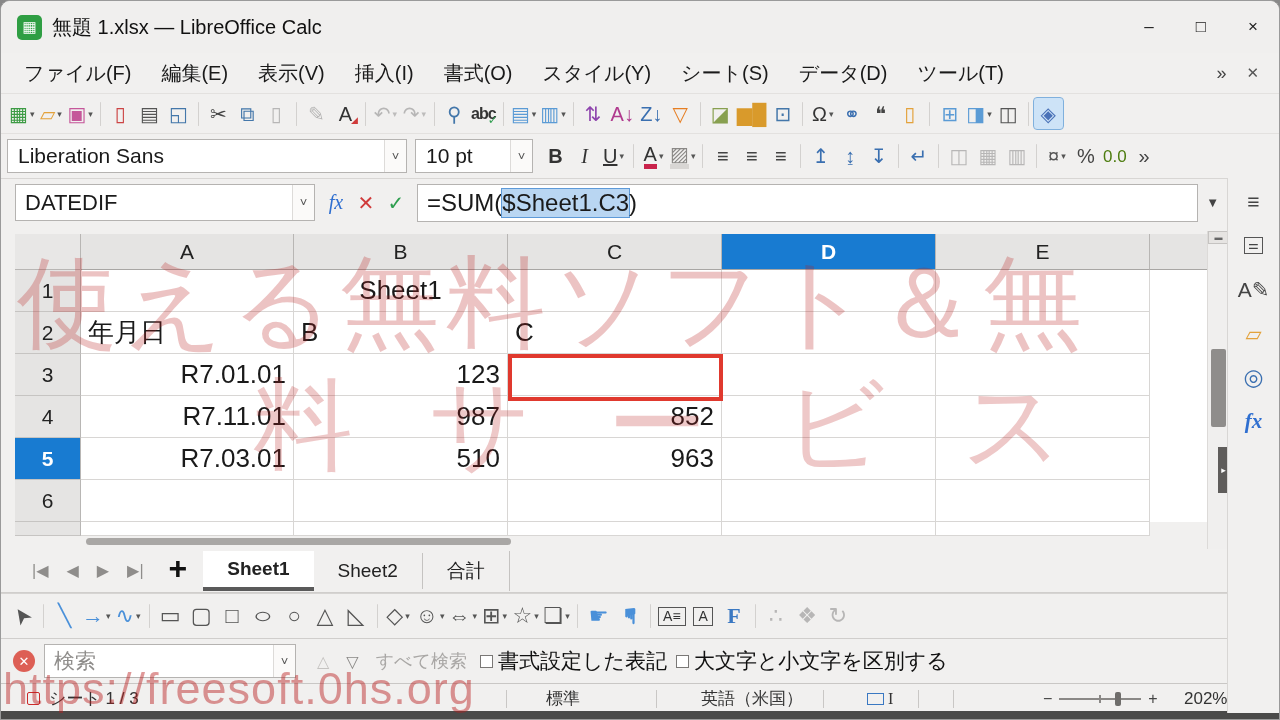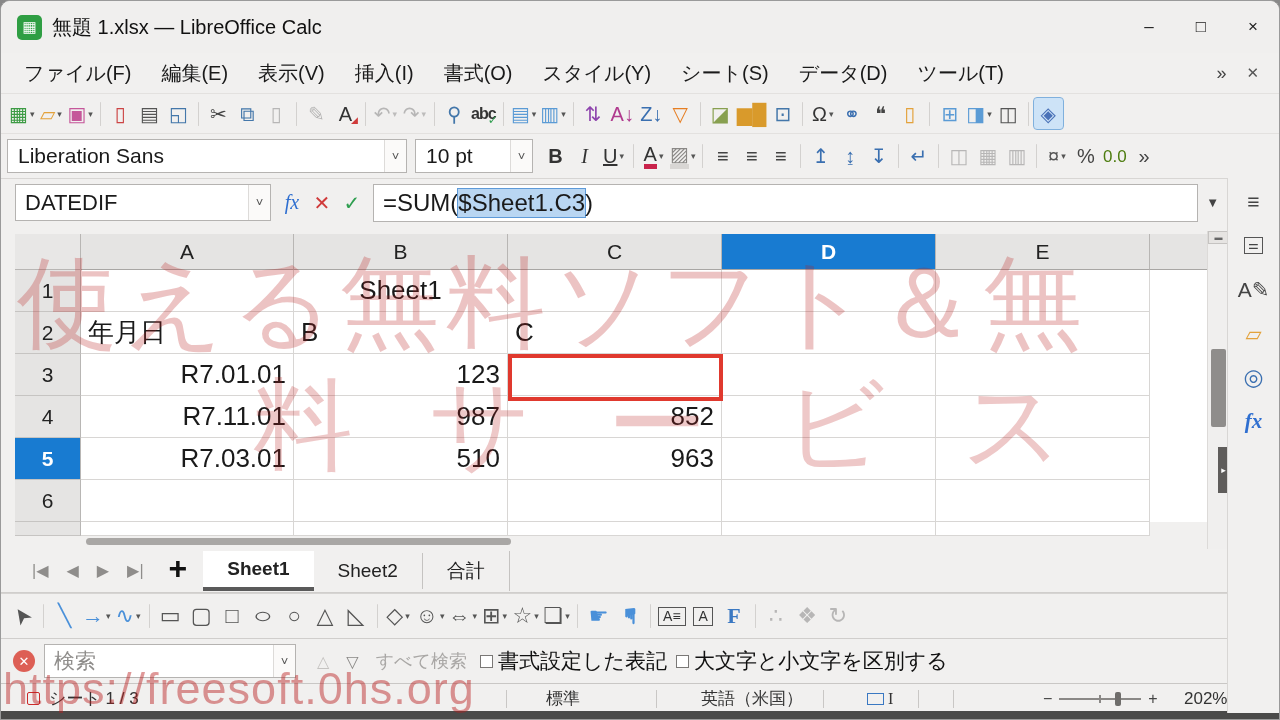--- a/index.html
+++ b/index.html
@@ -59,21 +59,21 @@
   
   .combo { display:flex; align-items:stretch; background:#fff; border:1px solid #b5b3b1; height:34px; margin-right:8px; }
   .combo .val { display:flex; align-items:center; padding-left:10px; font-size:21px; flex:1; white-space:nowrap; overflow:hidden; }
   .combo .chev { width:22px; display:flex; align-items:center; justify-content:center;
                  border-left:1px solid #dddbd9; color:#555; font-size:13px; background:#fbfaf9; }
   .font-combo { width:400px;gap:16px; }
   .size-combo { width:118px; }
 
   
   .formula-row { height:48px; display:flex; align-items:center; border-top:1px solid #d8d6d4; padding:0 60px 0 14px; }
-  .name-box { width:256px; height:37px; background:#fff; border:1px solid #b5b3b1; display:flex; align-items:stretch; }
+  .name-box { width:300px; height:37px; background:#fff; border:1px solid #b5b3b1; display:flex; align-items:stretch; }
   .name-box .val { flex:1; display:flex; align-items:center; padding-left:9px; font-size:22px; }
   .name-box .chev { width:22px; display:flex; align-items:center; justify-content:center; color:#555; font-size:13px; border-left:1px solid #dddbd9; background:#fbfaf9; }
   .fbtns { display:flex; align-items:center; margin:0 6px; }
   .fbtn { width:30px; height:32px; display:flex; align-items:center; justify-content:center; font-size:20px; }
   .fx { color:#2f6fd0; font-style:italic; font-family:"Liberation Serif",serif; }
   .fcancel { color:#d03a3a; }
   .faccept { color:#2e9e4f; }
   .formula-input { flex:1; height:38px; background:#fff; border:1px solid #b5b3b1; display:flex; align-items:center;
                    padding-left:9px; font-size:24px; white-space:pre; }
   .fsel { background:#b9d6f2; outline:1.5px solid #5e9ad8; }

